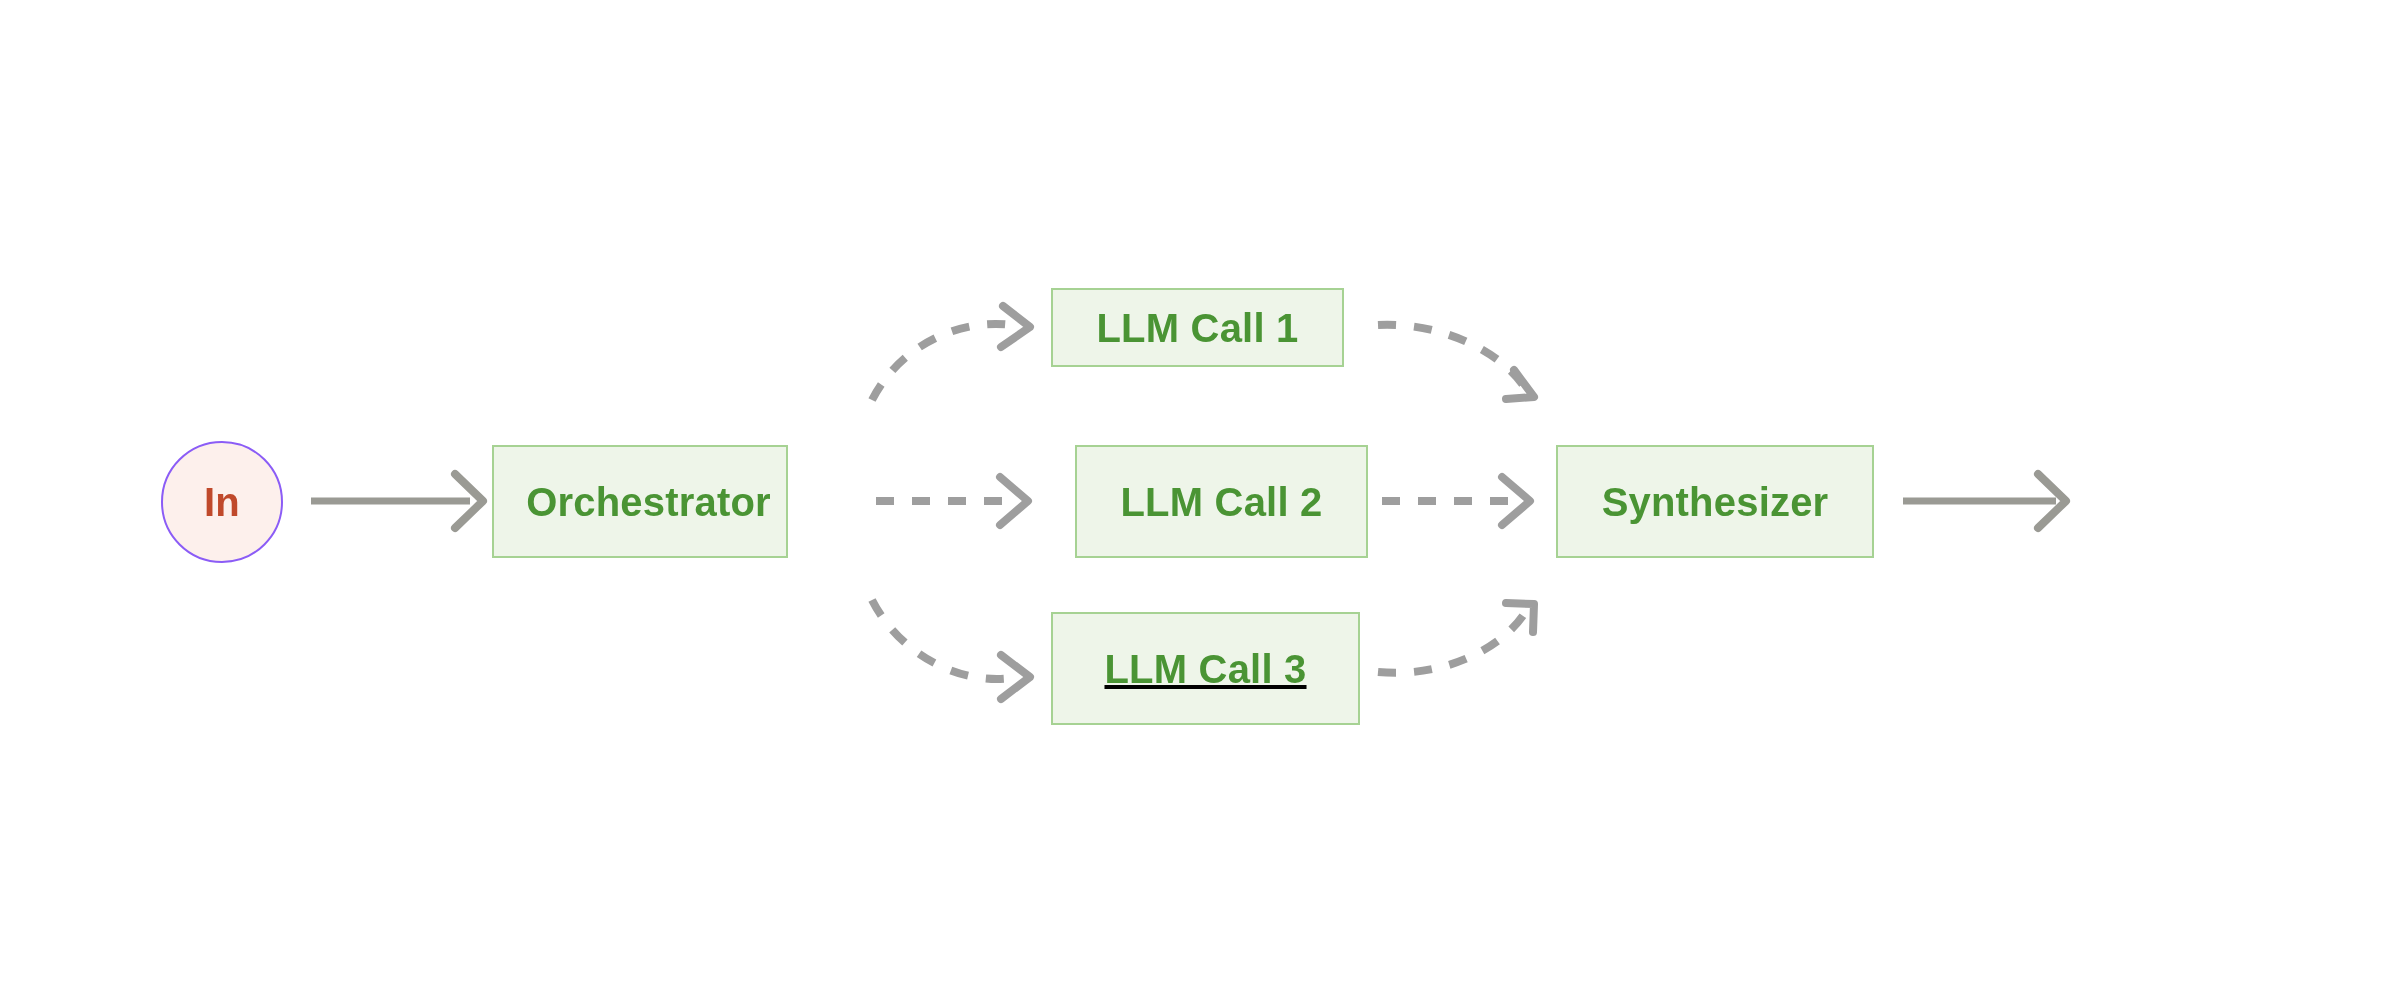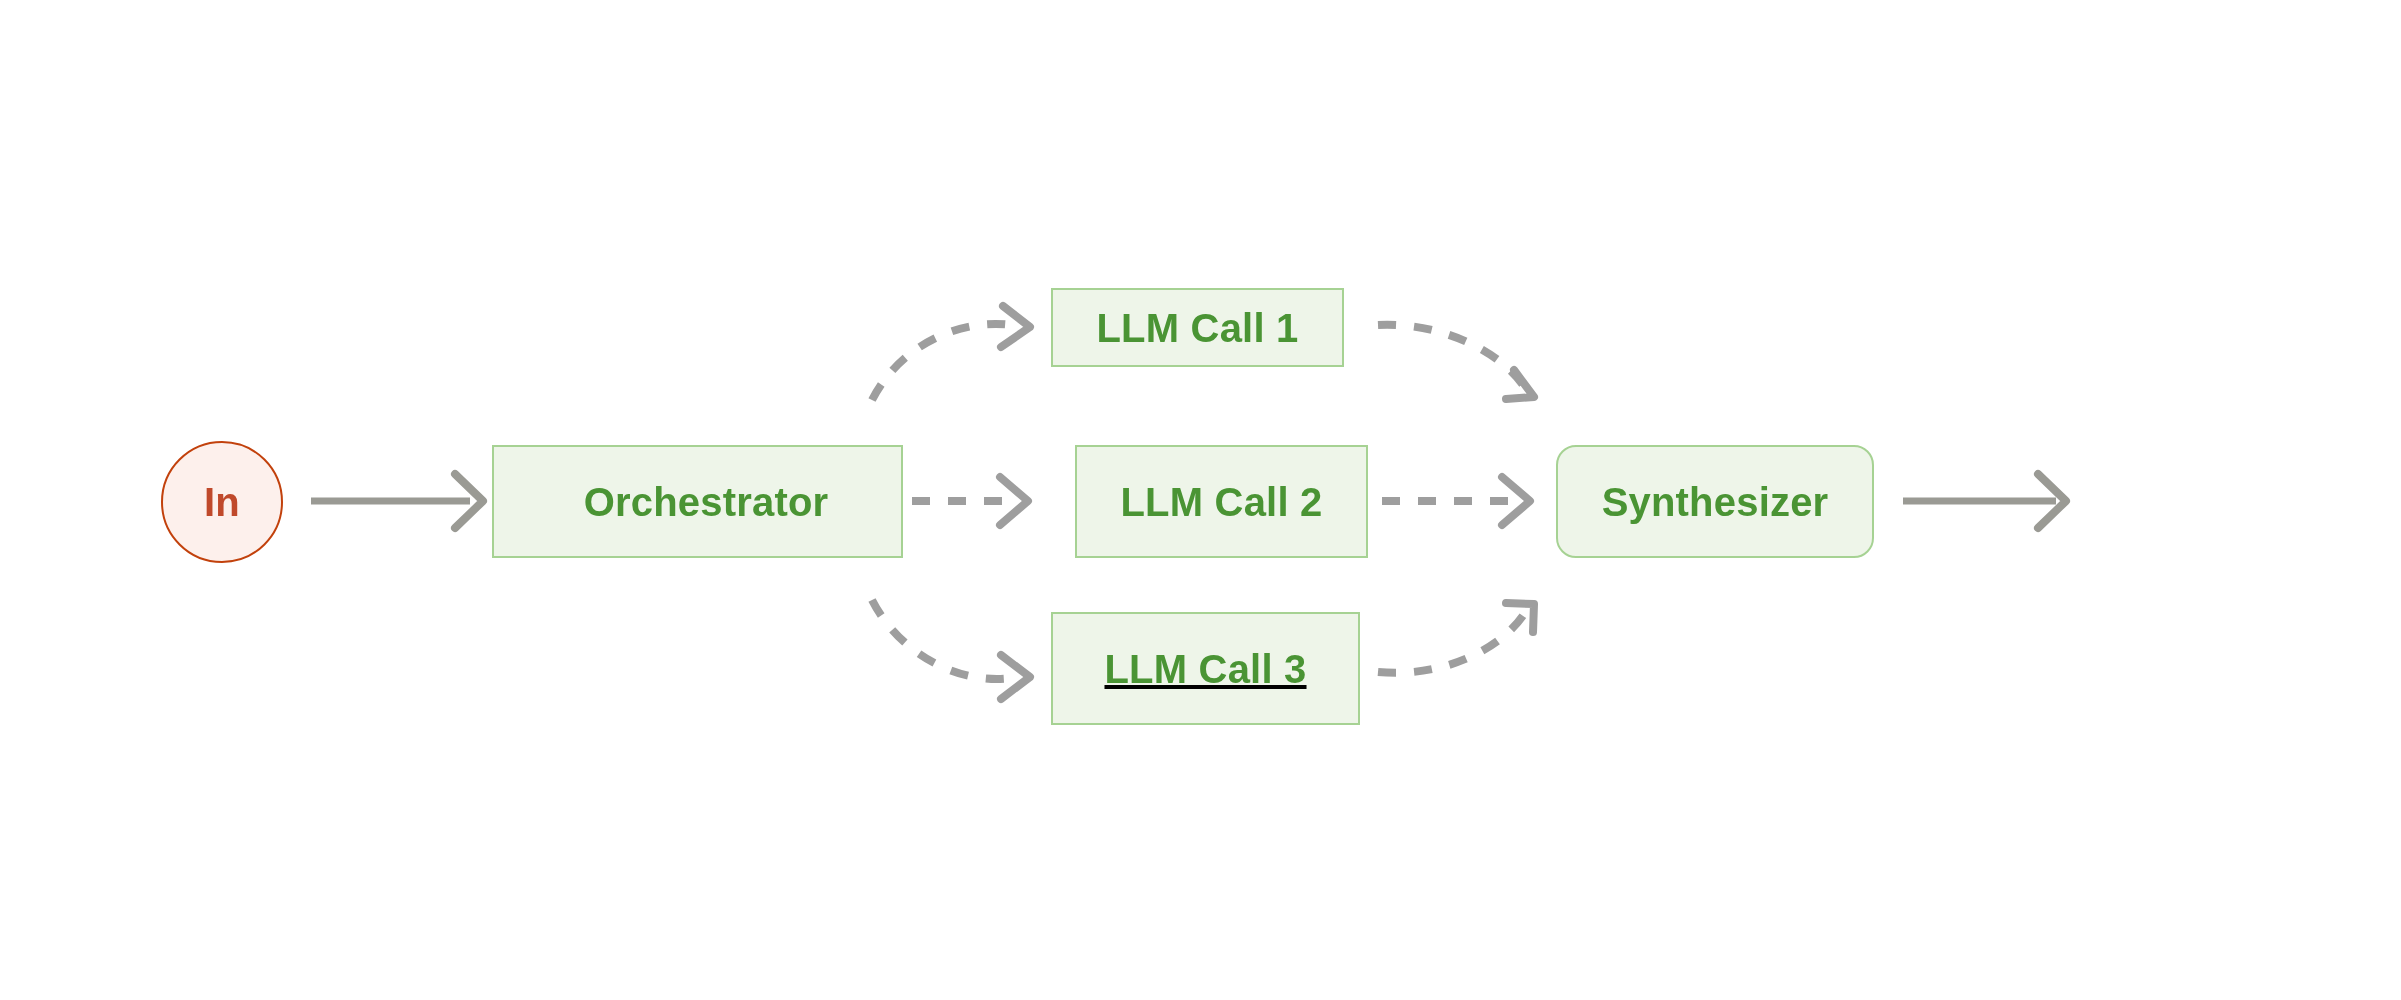--- a/index.html
+++ b/index.html
@@ -37,21 +37,21 @@
   }
   .node-label {
     font-weight: bold;
     letter-spacing: 0.2px;
     line-height: 1;
   }
 
   
   .term {
     background: #fdf0ec;
-    border: 2px solid #c2410c;
+    border: 2px solid #8b5cf6;
   }
   .term .node-label {
     color: #c0492b;
     font-size: 40px;
   }
   #node-in {
     left: 161px;
     top: 441px;
     width: 122px;
     height: 122px;
@@ -70,21 +70,21 @@
     background: #eef5e9;
     border: 2px solid #a6d293;
   }
   .proc .node-label {
     color: #4a9434;
     font-size: 40px;
   }
   #node-orchestrator {
     left: 492px;
     top: 445px;
-    width: 411px;
+    width: 296px;
     height: 113px;
     padding-left: 17px;
   }
   #node-llm1 {
     left: 1051px;
     top: 260px;
     width: 293px;
     height: 79px;
     margin-top: 28px;
   }
@@ -100,21 +100,20 @@
     top: 612px;
     width: 309px;
     height: 113px;
     text-decoration: underline;
   }
   #node-synthesizer {
     left: 1556px;
     top: 445px;
     width: 318px;
     height: 113px;
-    border-radius: 20px;
   }
 </style>
 </head>
 <body>
 
 <div id="diagram-root">
 
   <svg id="edge-layer" viewBox="0 0 2401 1000">
 
     <g>

